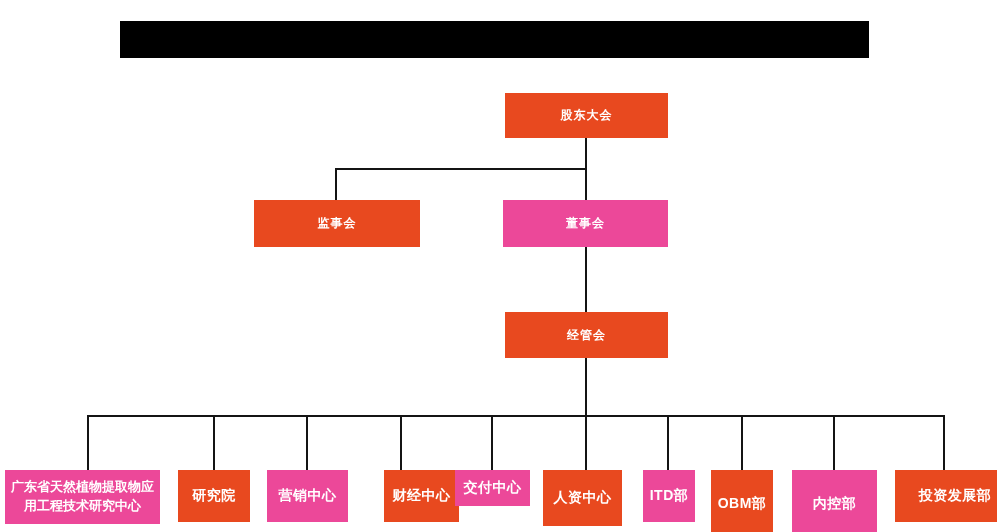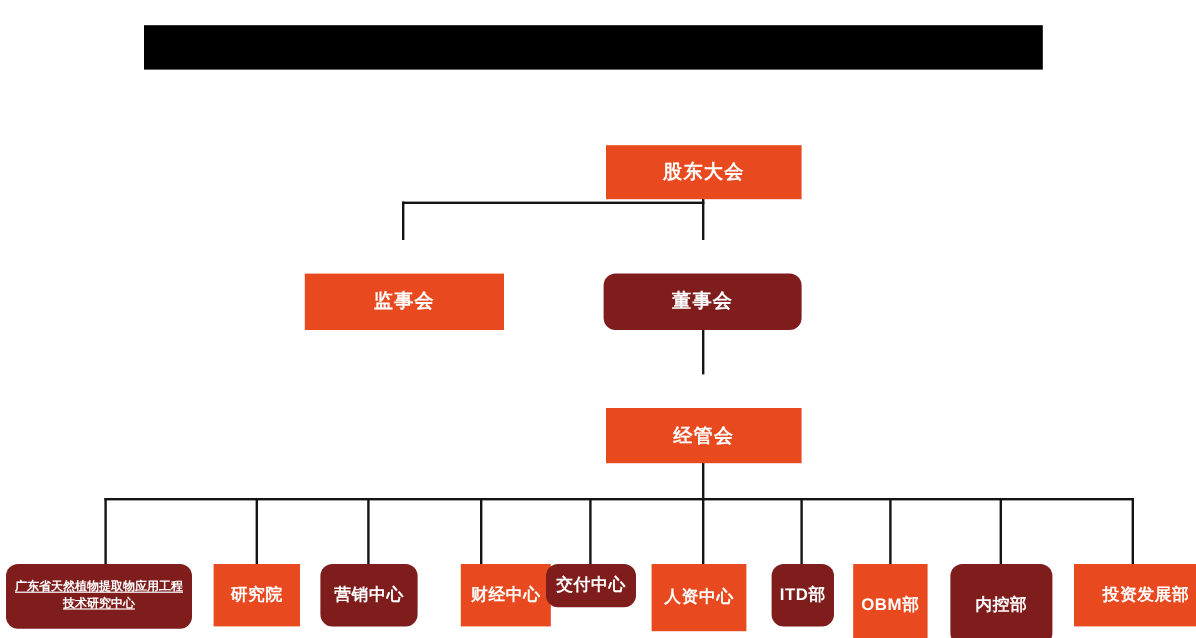--- a/index.html
+++ b/index.html
@@ -27,29 +27,28 @@
     position: absolute;
     display: flex;
     align-items: center;
     justify-content: center;
     text-align: center;
     color: #ffffff;
     font-weight: bold;
     box-sizing: border-box;
   }
   .node.dark  { background: #e8491f; }
-  .node.light { background: #7f1d1d; border-radius: 10px; }
-  .lvl { font-size: 16px; letter-spacing: 1px; margin-top: 28px; }
+  .node.light { background: #ec4899; }
+  .lvl { font-size: 12px; letter-spacing: 1px; }
   .leaf { font-size: 14px; letter-spacing: 0.5px; }
   .leaf.small {
-    font-size: 10px;
+    font-size: 13px;
     line-height: 1.45;
     letter-spacing: 0;
     padding: 2px 4px;
-    text-decoration: underline;
   }
   .line {
     position: absolute;
     background: #141414;
   }
   .line.h { height: 2px; }
   .line.v { width: 2px; }
 </style>
 </head>
 <body>

